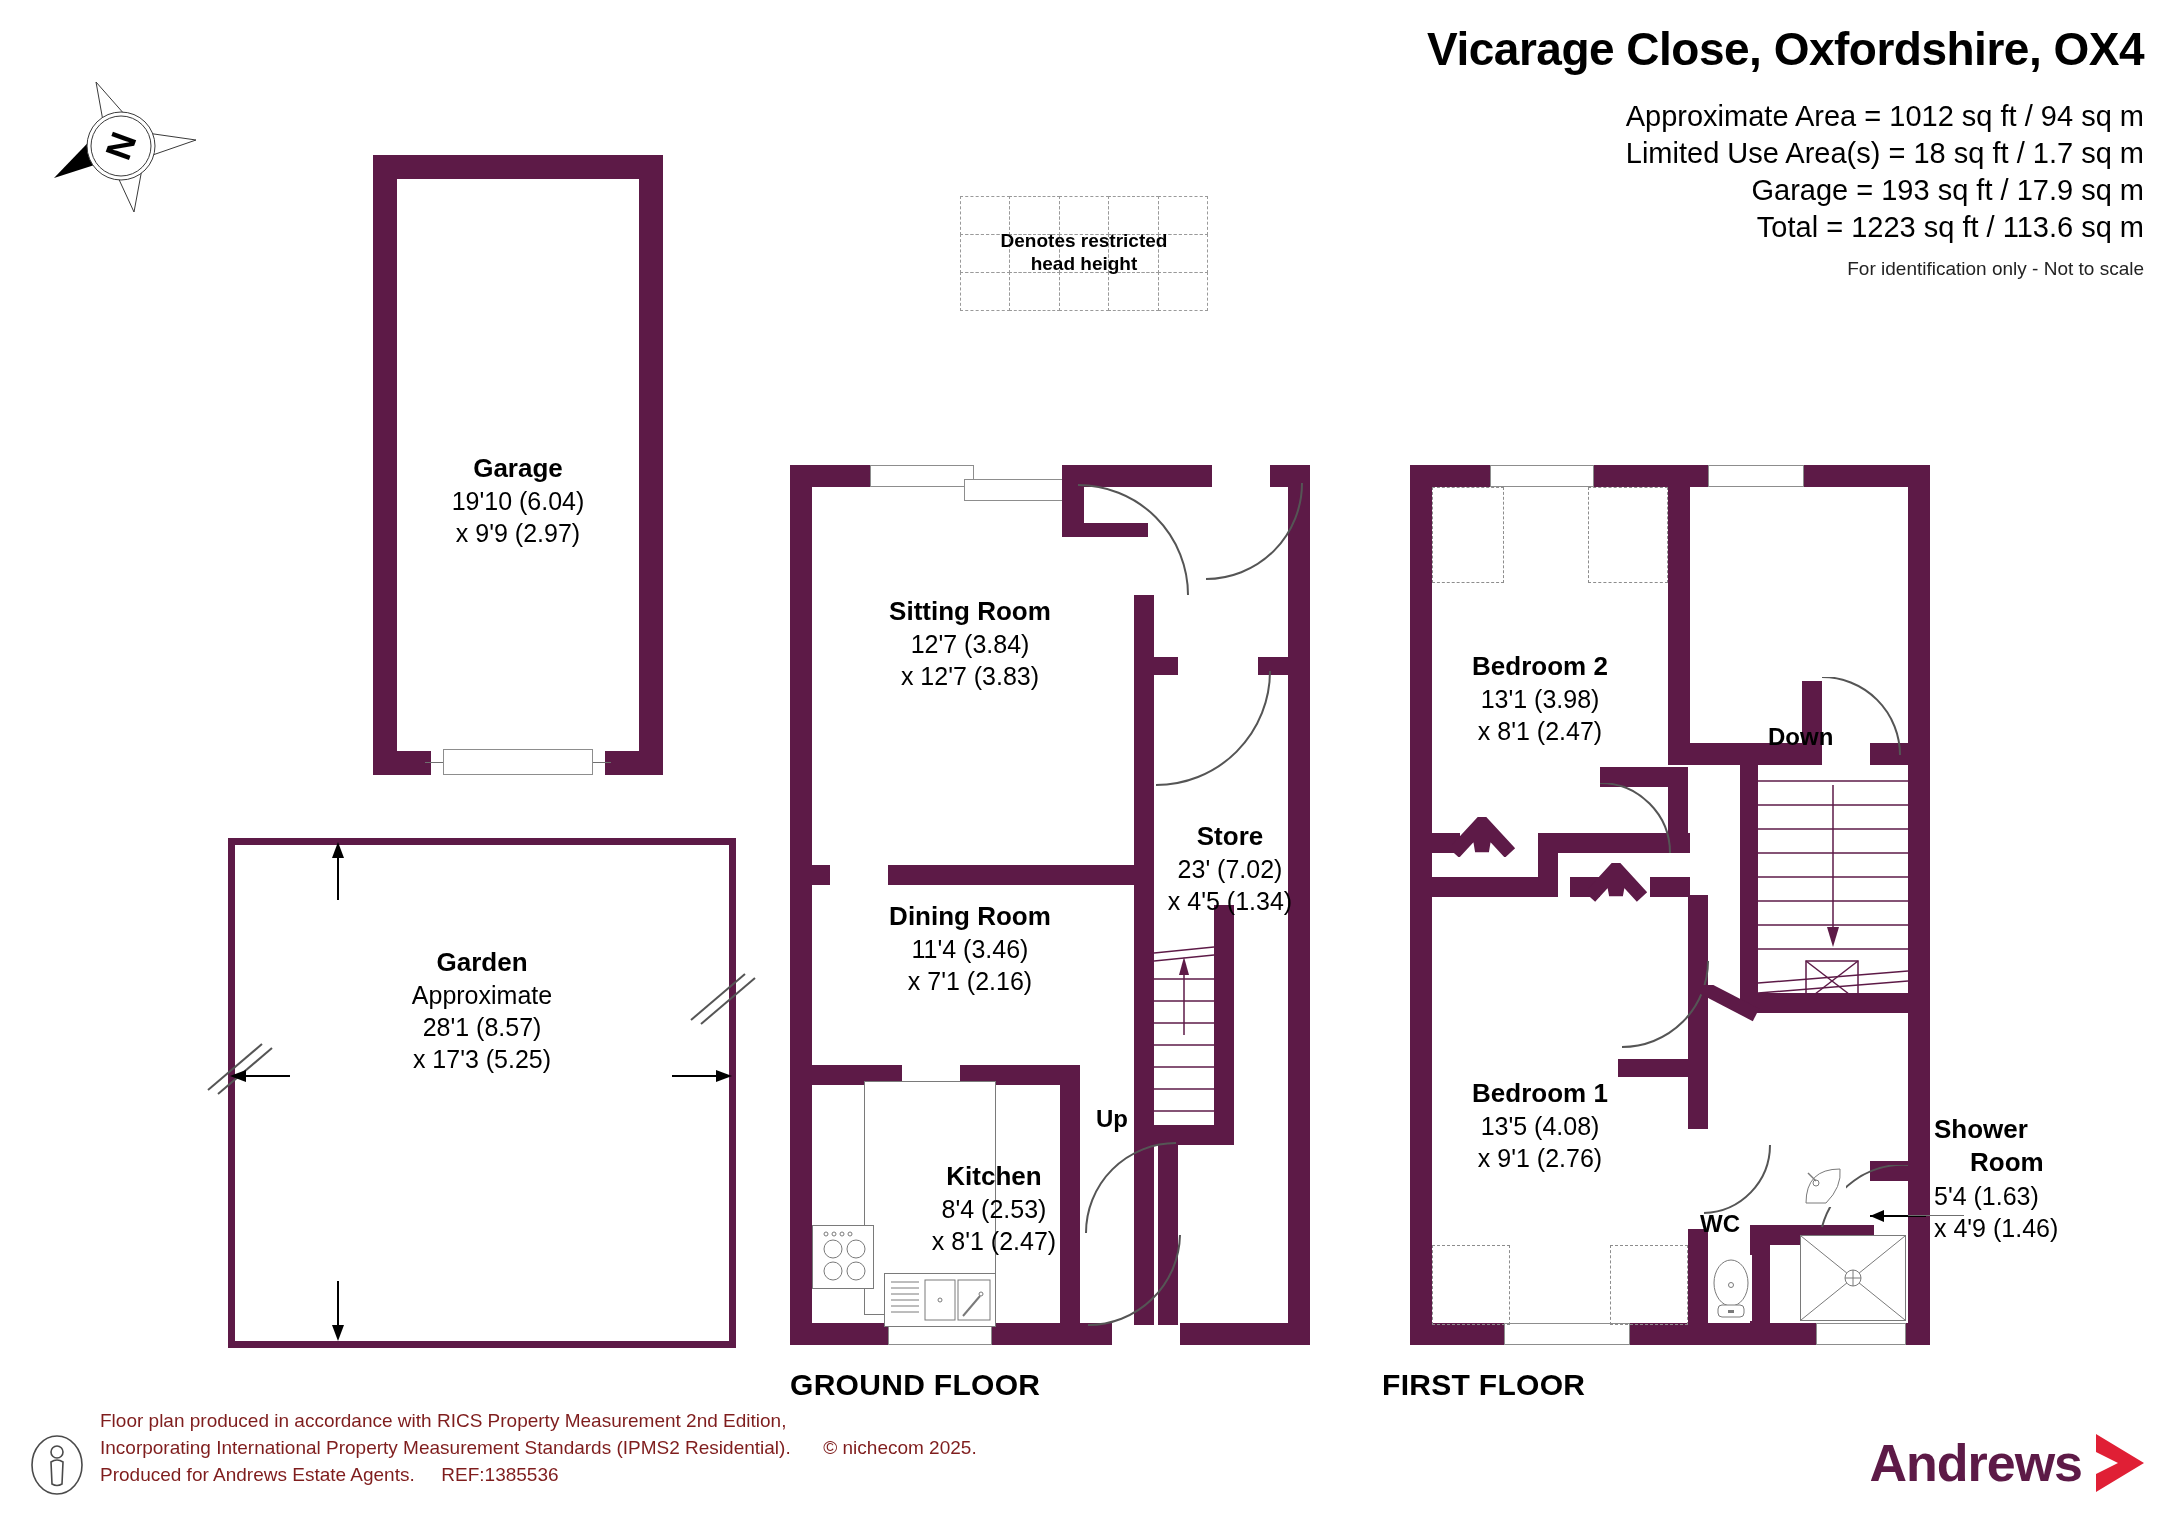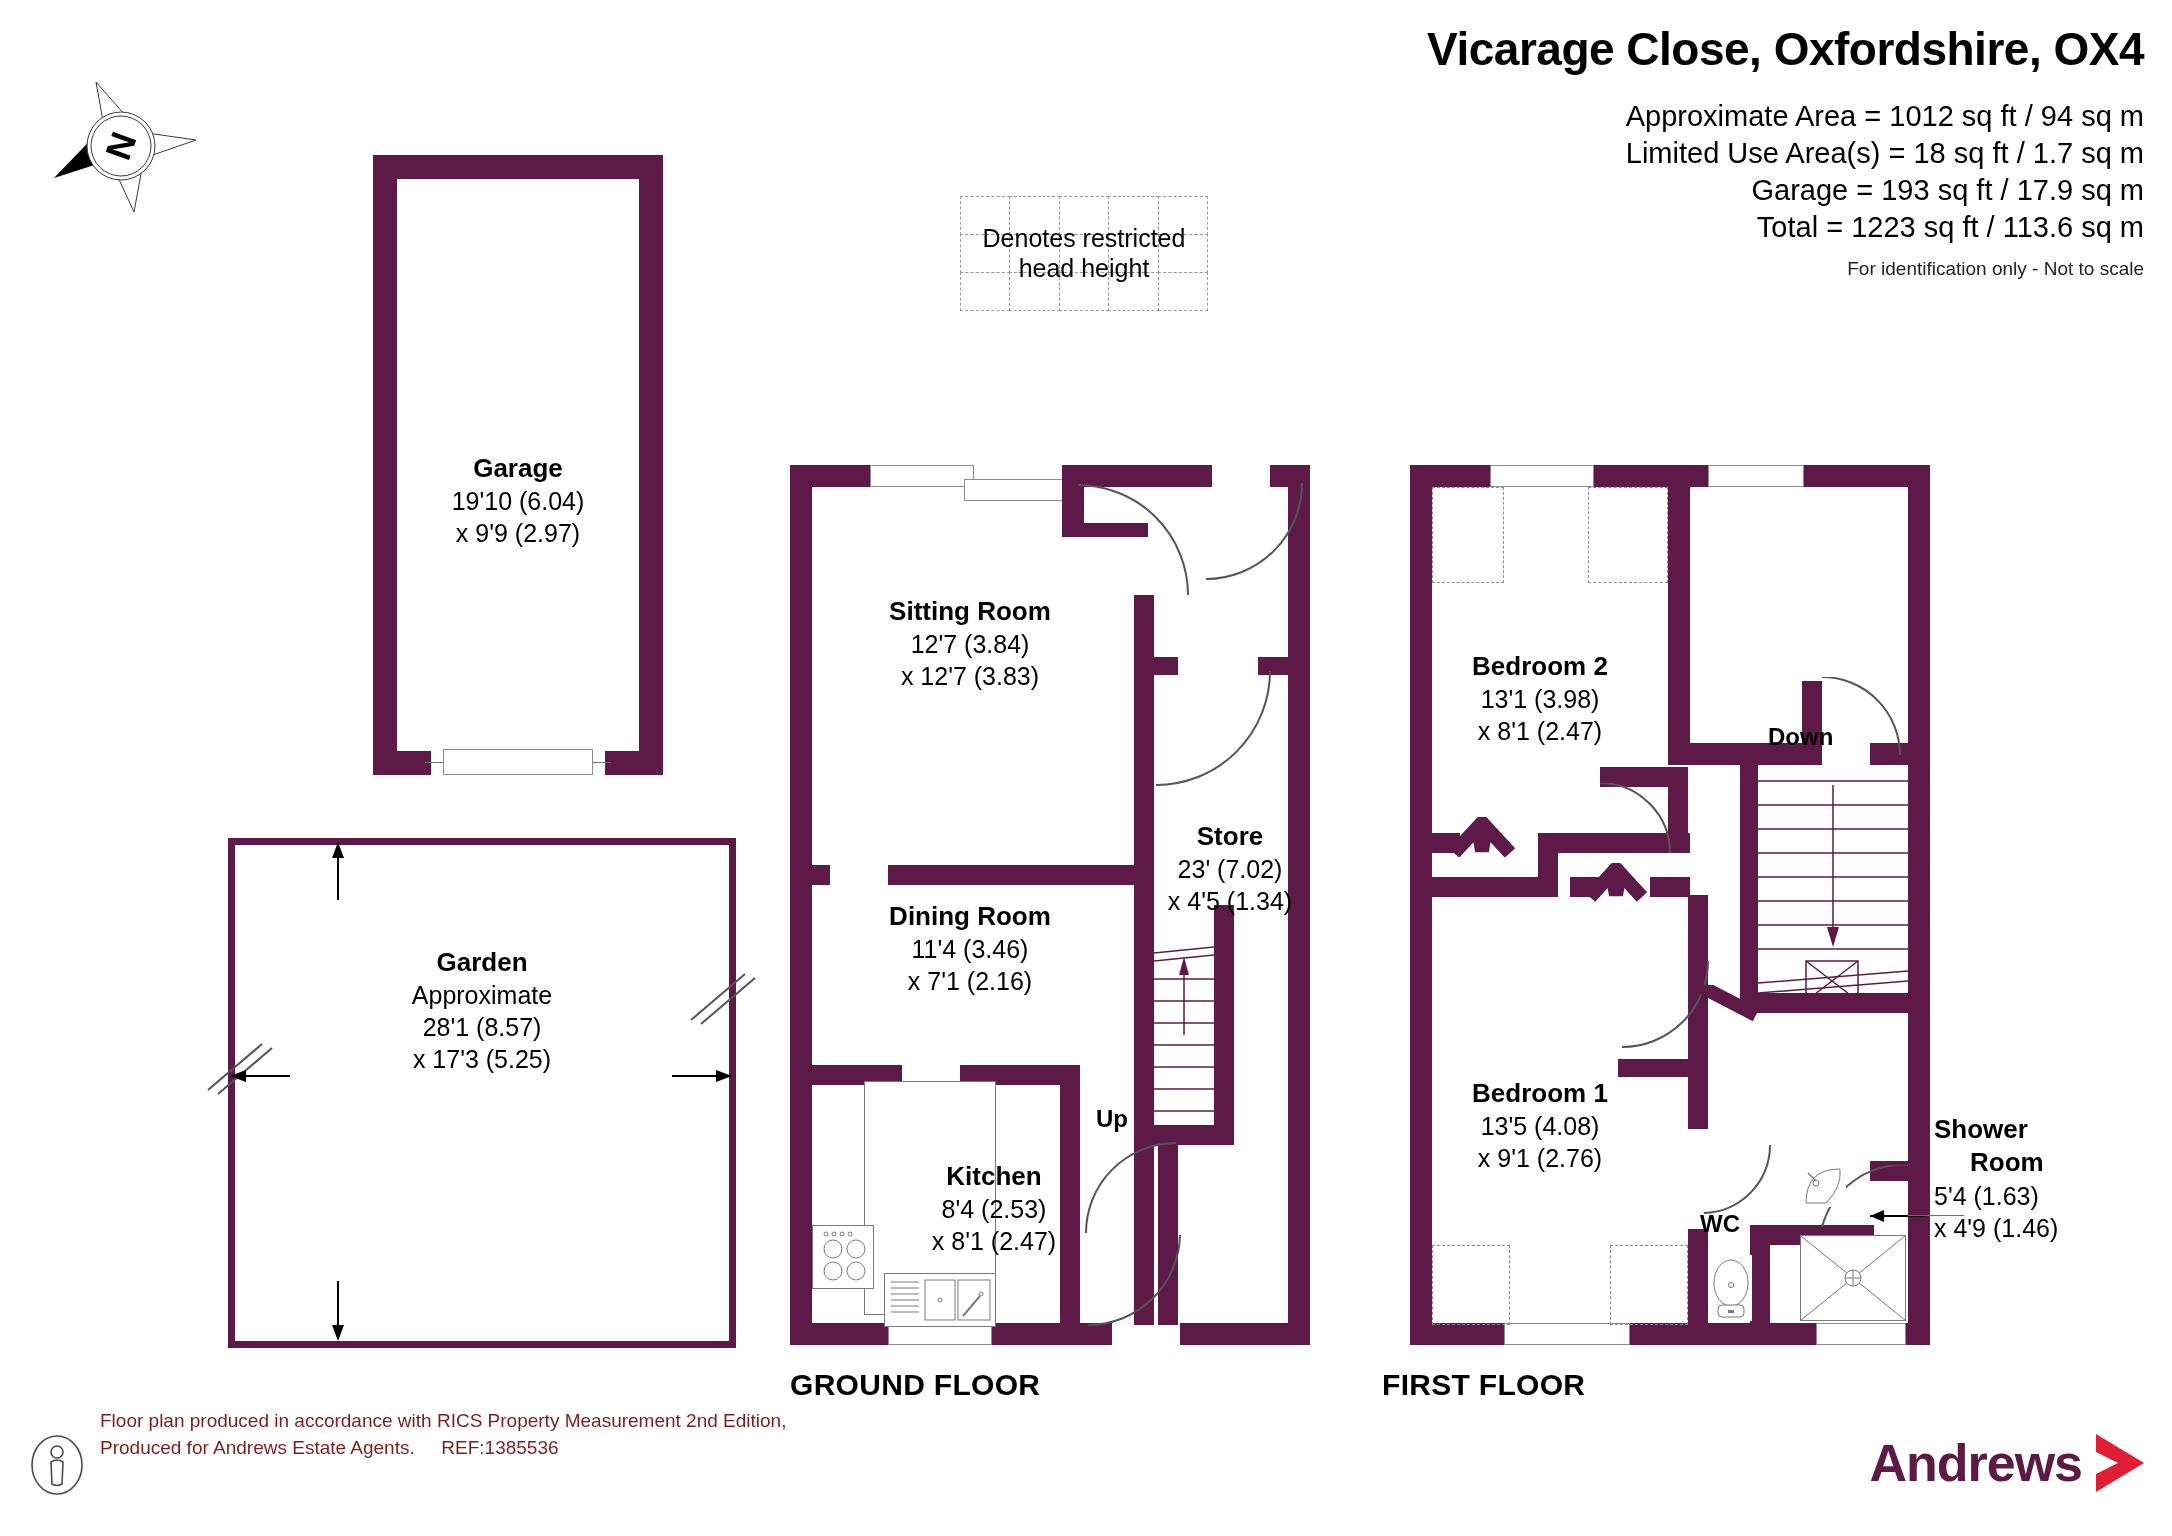--- a/index.html
+++ b/index.html
@@ -8,21 +8,21 @@
   .abs{position:absolute;}
   
   #title{right:28px;top:22px;font-size:46px;font-weight:bold;letter-spacing:-0.5px;white-space:nowrap;}
   #areas{right:28px;top:98px;text-align:right;font-size:29px;line-height:1.28;white-space:nowrap;}
   #disclaimer{right:28px;top:258px;text-align:right;font-size:19px;color:#222;white-space:nowrap;}
   
   #legend{left:960px;top:196px;width:248px;height:114px;}
   #legend .grid{position:absolute;inset:0;display:grid;grid-template-columns:repeat(5,1fr);grid-template-rows:repeat(3,1fr);}
   #legend .grid div{border:1px dashed #9a9a9a;margin:-0.5px;}
   #legend .lbl{position:absolute;inset:0;display:flex;align-items:center;justify-content:center;
-               text-align:center;font-size:25px;font-weight:normal;line-height:1.2;}
+               text-align:center;font-size:19px;font-weight:bold;line-height:1.2;}
   
   #compass{left:48px;top:62px;width:160px;height:160px;}
   
   .wall{position:absolute;background:#5d1a47;}
   .win{position:absolute;background:#ffffff;border:1px solid #8d8d8d;box-sizing:border-box;}
   .room-lbl{position:absolute;text-align:center;font-size:25px;line-height:1.28;white-space:nowrap;}
   .room-lbl b{font-size:26px;}
   .small-lbl{position:absolute;font-size:24px;font-weight:bold;}
   .floor-lbl{position:absolute;font-size:30px;font-weight:bold;letter-spacing:0.3px;}
   .dashh{position:absolute;border:1px dashed #8d8d8d;box-sizing:border-box;}
@@ -408,20 +408,25 @@
 <div class="floor-lbl" style="left:1382px;top:1368px;">FIRST FLOOR</div>
 
 <svg class="abs" id="footer-icon" viewBox="0 0 54 62">
   <ellipse cx="27" cy="31" rx="25" ry="29" fill="none" stroke="#4a4a4a" stroke-width="1.6"></ellipse>
   <circle cx="27" cy="18" r="6" fill="none" stroke="#4a4a4a" stroke-width="1.6"></circle>
   <path d="M21 28 Q27 24 33 28 L32 50 Q27 53 22 50 Z" fill="none" stroke="#4a4a4a" stroke-width="1.6"></path>
 </svg>
 <div class="abs" id="footer">
   <div>Floor plan produced in accordance with RICS Property Measurement 2nd Edition,</div>
   <div>
+    <span>Incorporating International Property Measurement Standards (IPMS2 Residential).</span>
+    <span style="display:inline-block;width:22px;"></span>
+    <span>© nichecom 2025.</span>
+  </div>
+  <div>
     <span>Produced for Andrews Estate Agents.</span>
     <span style="display:inline-block;width:16px;"></span>
     <span>REF:1385536</span>
   </div>
 </div>
 
 <div class="abs" id="logo">
   <span class="word">Andrews</span>
   <svg width="56" height="62" viewBox="0 0 56 62">
     <polygon points="4,2 52,31 4,60 4,42 26,31 4,20" fill="#e01f35"></polygon>

